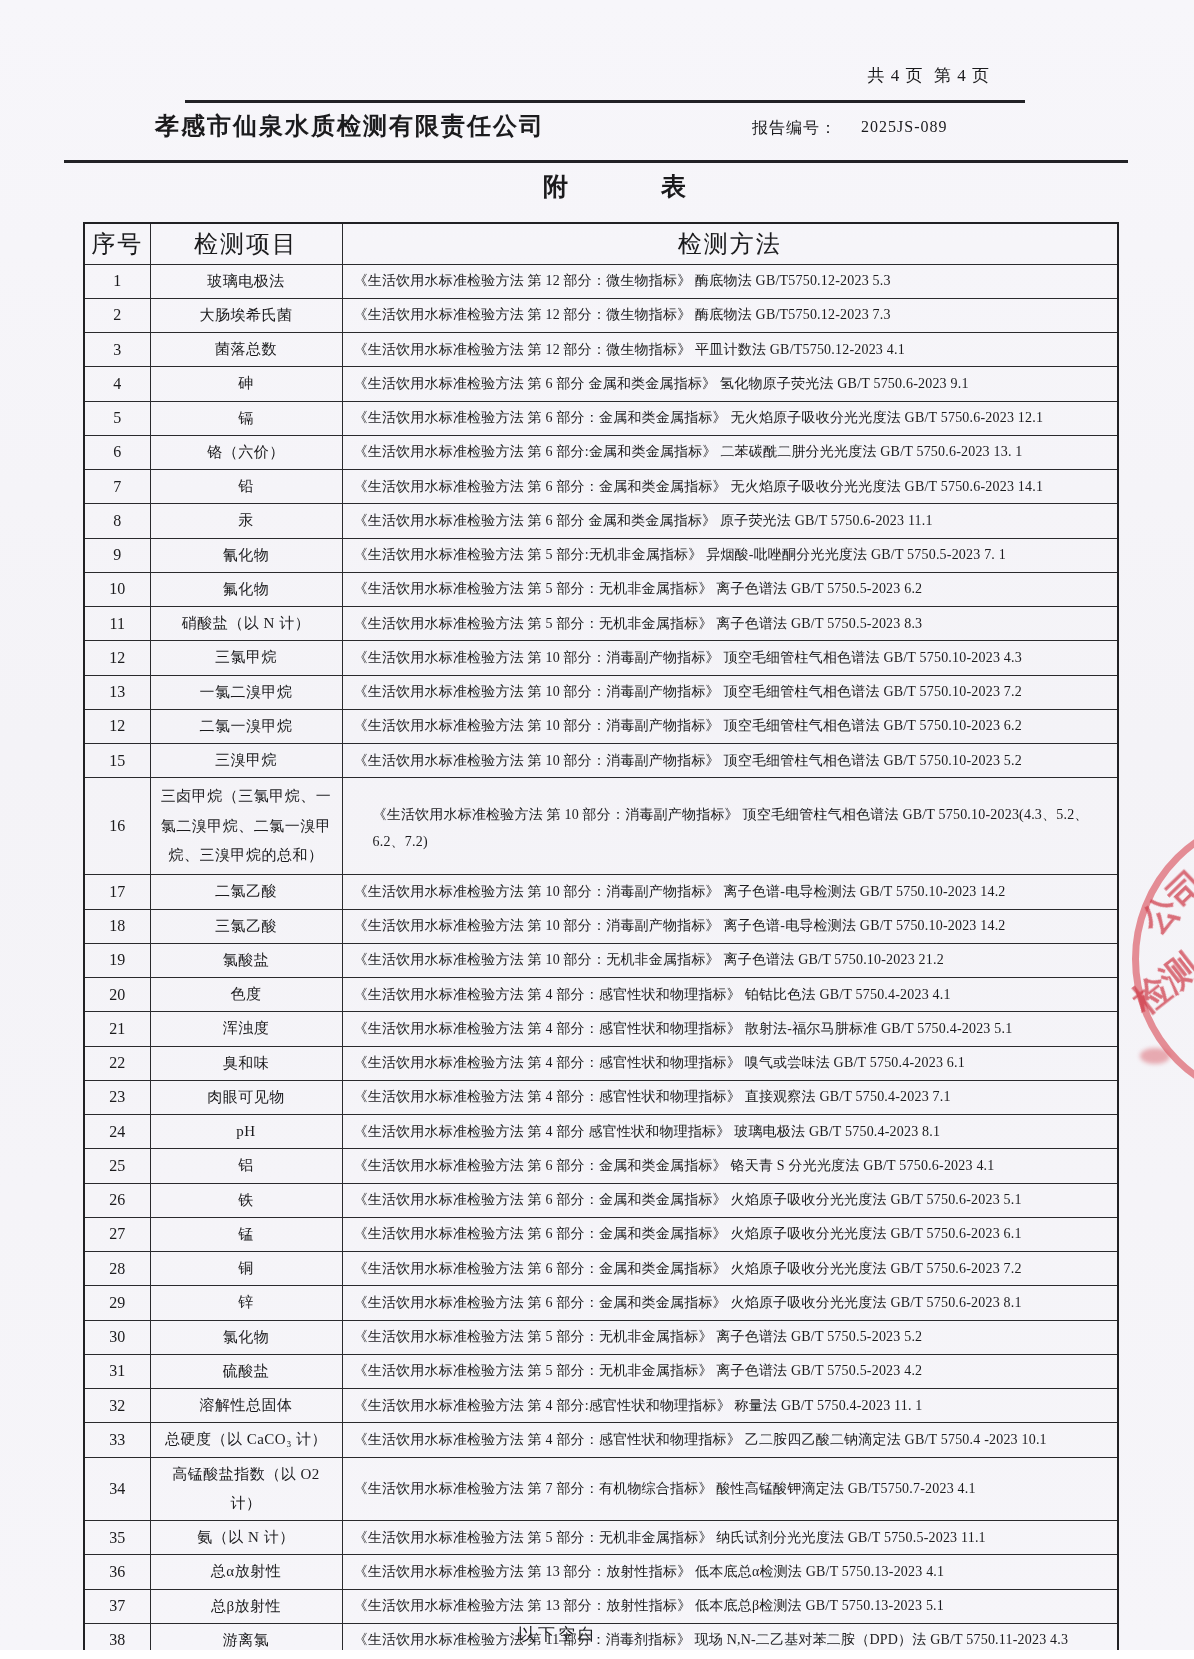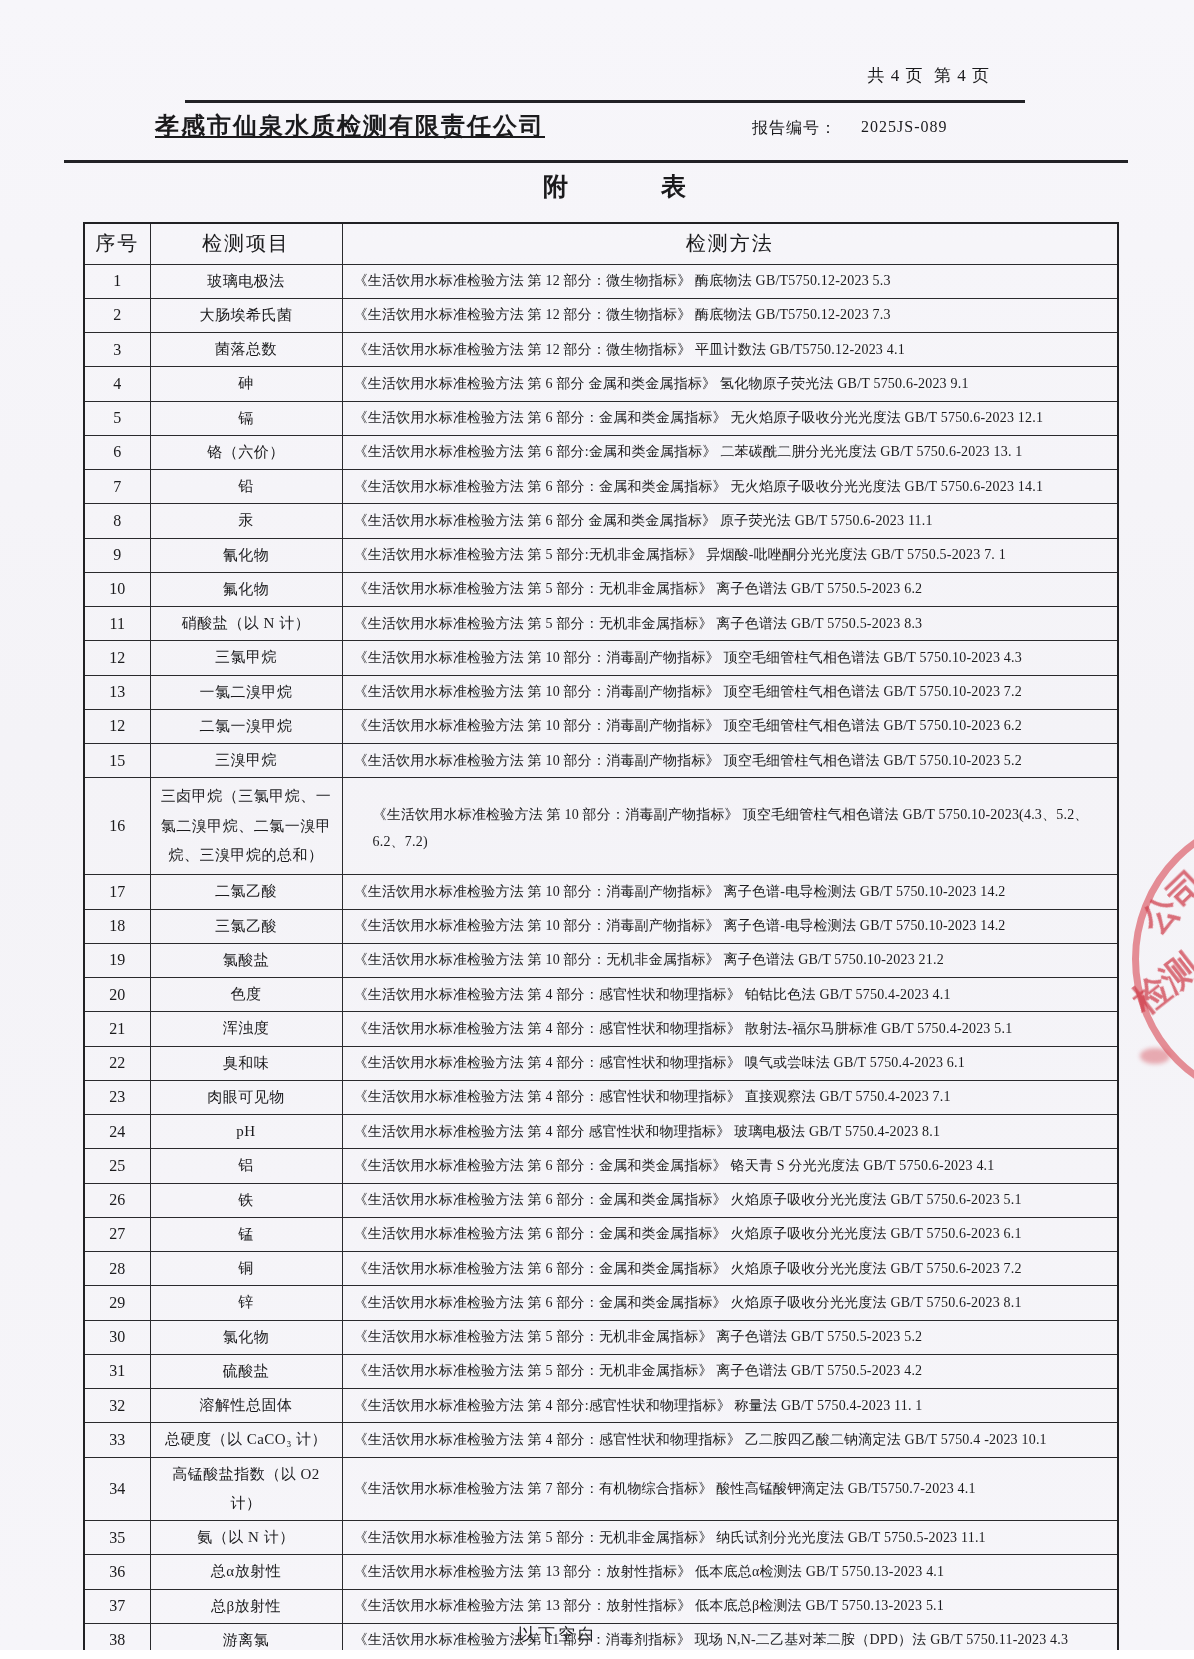--- a/index.html
+++ b/index.html
@@ -15,21 +15,21 @@
   .page-info{
     position:absolute;top:64px;right:204px;
     font-size:17px;letter-spacing:1px;white-space:pre;
   }
   .rule{position:absolute;background:#222226;}
   .rule-top{left:185px;top:100px;width:840px;height:2.5px;}
   .rule-mid{left:64px;top:160px;width:1064px;height:2.5px;}
   .company{
     position:absolute;left:155px;top:110px;
     font-family:"Liberation Sans","DejaVu Sans",sans-serif;
-    font-weight:700;font-size:24px;letter-spacing:2px;text-decoration:underline;
+    font-weight:700;font-size:24px;letter-spacing:2px;
   }
   .report-no{
     position:absolute;left:752px;top:118px;
     font-size:16px;display:flex;gap:24px;letter-spacing:1px;
   }
   .doc-title{
     position:absolute;left:543px;top:170px;
     font-size:25px;font-weight:700;display:flex;gap:92px;letter-spacing:1px;
   }
   table.methods{
@@ -39,21 +39,21 @@
   }
   table.methods col.c-seq{width:66px;}
   table.methods col.c-item{width:192px;}
   table.methods col.c-method{width:776px;}
   table.methods th,table.methods td{
     border:1.5px solid #2a2a2d;
     vertical-align:middle;
     overflow:hidden;
   }
   table.methods thead tr{height:41px;}
-  table.methods th{font-weight:400;font-size:20px;text-align:center;letter-spacing:2px;}
+  table.methods th{font-weight:400;font-size:24px;text-align:center;letter-spacing:2px;}
   table.methods tbody tr{height:33px;}
   table.methods tbody tr.tall{height:97px;}
   td.seq{font-size:16px;text-align:center;}
   td.item{font-size:15px;text-align:center;padding:2px 10px;line-height:1.95;letter-spacing:0.5px;}
   td.method{
     font-size:14px;text-align:left;padding:0 6px 0 11px;
     white-space:nowrap;letter-spacing:0.2px;
   }
   tr.tall td.method{white-space:normal;line-height:1.95;padding-top:4px;padding-left:30px;}
   .footer-note{

